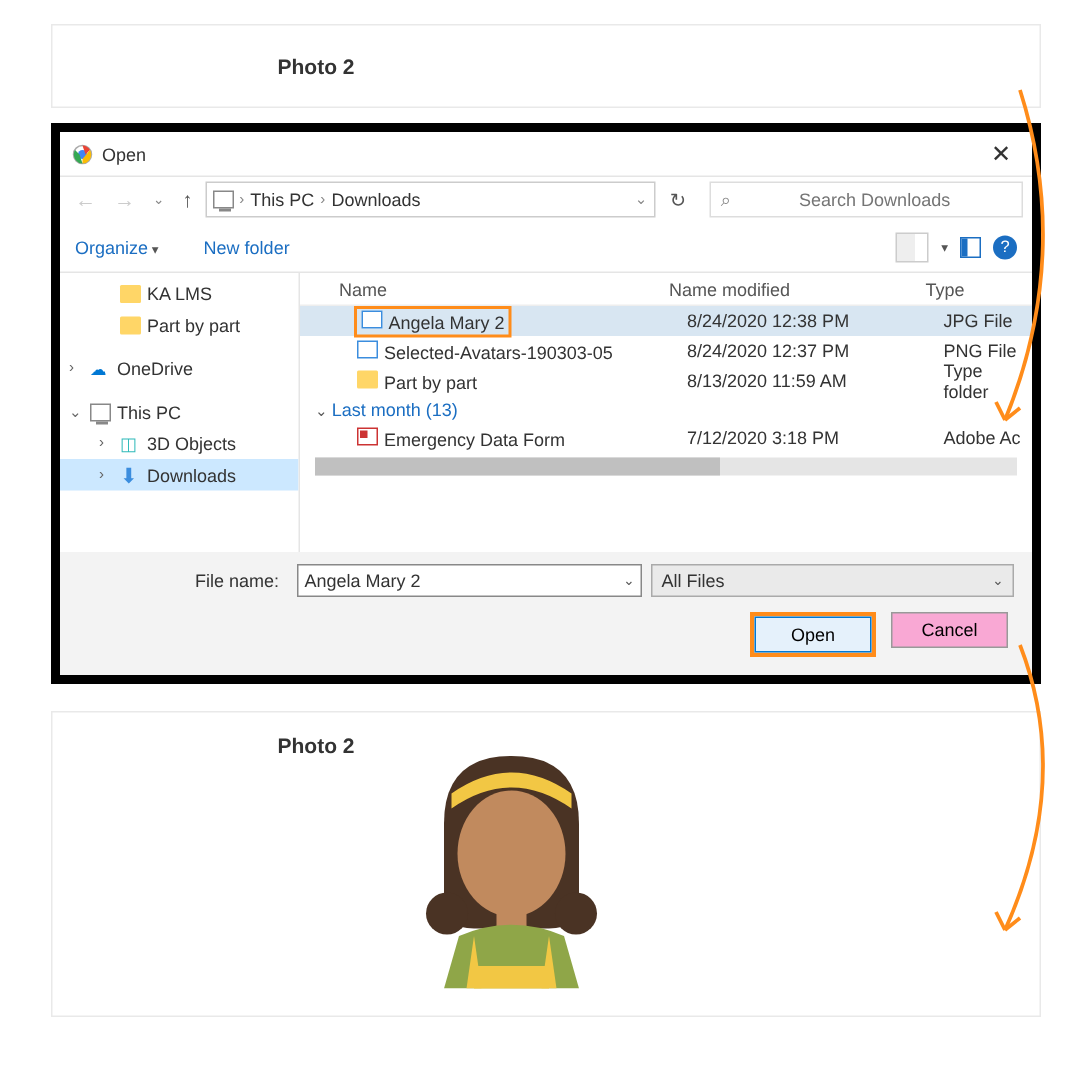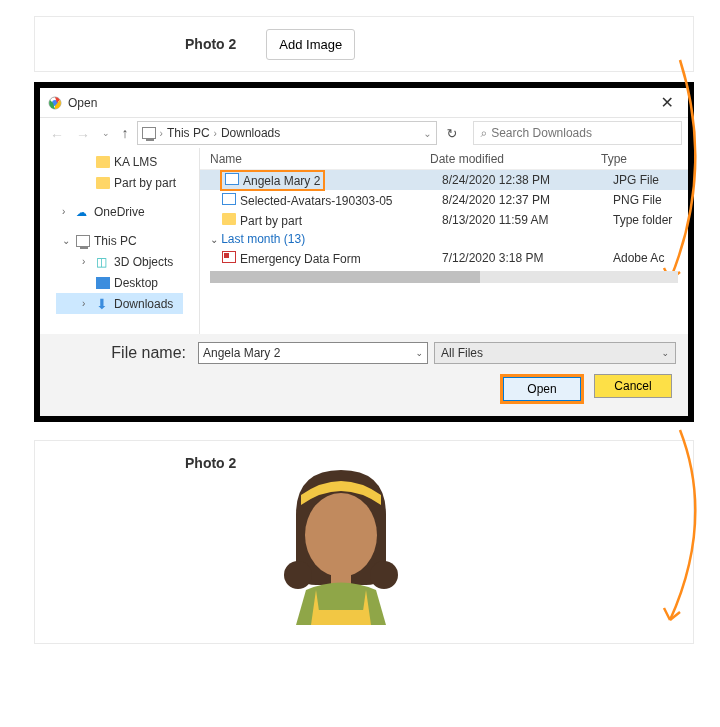--- a/index.html
+++ b/index.html
@@ -83,21 +83,21 @@
       align-items: center;
       border: 1px solid #ddd;
       height: 24px;
       flex: 1;
       margin-left: 6px;
       padding: 0 6px;
       gap: 4px;
       color: #888;
       font-size: 12px;
     }
-    .search-box input { border: none; outline: none; width: 100%; font-size: 12px; color: #ec4899; }
+    .search-box input { border: none; outline: none; width: 100%; font-size: 12px; color: #ec4899; text-align: center; }
     
     .toolbar {
       display: flex;
       align-items: center;
       height: 34px;
       padding: 0 10px;
       border-bottom: 1px solid #e5e5e5;
     }
     .tool-link { color: #1b6ec2; font-size: 12px; cursor: pointer; }
     .tool-link::after { content: ' ▾'; font-size: 9px; color: #555; }
@@ -106,21 +106,21 @@
     .tool-right { display: flex; align-items: center; gap: 8px; }
     .view-btn { width: 22px; height: 20px; border: 1px solid #ccc; background: linear-gradient(to right,#eee 60%,#fff 60%); }
     .layout-btn { width: 14px; height: 14px; border: 1px solid #1b6ec2; position: relative; }
     .layout-btn::before { content:''; position:absolute; left:0; top:0; bottom:0; width:4px; background:#1b6ec2; }
     .help-btn { width: 16px; height: 16px; border-radius: 50%; background: #1b6ec2; color:#fff; font-size:11px; line-height:16px; text-align:center; }
     
     .body-row { display: flex; height: 186px; }
     .sidebar {
       width: 160px;
       border-right: 1px solid #e5e5e5;
-      padding: 3px 16px;
+      padding: 3px 0;
       overflow: hidden;
     }
     .tree-item {
       display: flex;
       align-items: center;
       height: 21px;
       padding-left: 6px;
       font-size: 12px;
       gap: 4px;
       cursor: pointer;
@@ -136,21 +136,21 @@
     .ico-onedrive { color:#0078d4; font-size:11px; }
     .ico-pc { background:#fff; border:1px solid #888; position:relative; }
     .ico-pc::after { content:''; position:absolute; bottom:-3px; left:3px; width:8px; height:2px; background:#888; }
     .ico-3d { color:#3bb; font-size:12px; line-height:12px; }
     .ico-desktop { background:#3b8dde; }
     .ico-docs { background:#fff; border:1px solid #888; }
     .ico-download { color:#3b8dde; font-size:14px; line-height:12px; }
     
     .filelist { flex: 1; overflow: hidden; font-size: 12px; }
     .fl-header { display: flex; height: 22px; align-items: center; padding-left: 10px; color: #555; border-bottom: 1px solid #eee; }
-    .col-name { width: 220px; }
+    .col-name { width: 220px; margin-left: 16px; }
     .col-date { width: 140px; }
     .col-type { flex: 1; margin-left: 31px; }
     .fl-group { padding: 2px 0 2px 10px; color: #1b6ec2; font-size: 12px; }
     .fl-group::before { content: '⌄ '; color: #555; font-size: 10px; }
     .fl-row {
       display: flex;
       align-items: center;
       height: 20px;
       padding-left: 22px;
     }
@@ -171,21 +171,21 @@
     .footer {
       padding: 8px 12px 12px;
       background: #f3f3f3;
     }
     .fn-row {
       display: flex;
       align-items: center;
       gap: 6px;
       margin-bottom: 10px;
     }
-    .fn-label { width: 140px; text-align: right; font-size: 16px; padding-right: 6px; }
+    .fn-label { width: 140px; text-align: right; font-size: 12px; padding-right: 6px; }
     .fn-input {
       flex: 0 0 230px;
       height: 22px;
       border: 1px solid #888;
       padding: 0 4px;
       display: flex;
       align-items: center;
       justify-content: space-between;
       background: #fff;
       font-size: 12px;
@@ -199,21 +199,21 @@
       display: flex;
       align-items: center;
       justify-content: space-between;
       font-size: 12px;
     }
     .btn-row { display: flex; justify-content: flex-end; gap: 10px; padding-right: 4px; }
     .dlg-btn {
       width: 78px;
       height: 24px;
       border: 1px solid #999;
-      background: #fde047;
+      background: #f9a8d4;
       font-size: 12px;
       cursor: pointer;
     }
     .dlg-btn.primary { border: 1px solid #0078d4; background: #e5f1fb; }
     .open-wrap { border: 3px solid #ff8c1a; padding: 0; display:inline-block; }
     
     .panel-3 {
       width: 660px;
       margin: 18px 34px 10px;
       border: 1px solid #e9e9e9;
@@ -240,21 +240,20 @@
       pointer-events: none;
     }
     .arrow1 { top: 50px; }
     .arrow2 { top: 420px; height: 260px; }
   </style>
 </head>
 <body>
 
 <div class="panel-1">
   <span class="panel-1-label">Photo 2</span>
-  <button class="add-image-btn">Add Image</button>
 </div>
 
 <svg class="arrow-svg arrow1" viewBox="0 0 80 330">
   <path d="M 40 10 Q 75 120 30 230" stroke="#ff8c1a" stroke-width="2.5" fill="none"></path>
   <path d="M 30 230 L 24 218 M 30 230 L 40 222" stroke="#ff8c1a" stroke-width="2.5" fill="none"></path>
 </svg>
 
 <div class="dialog-wrap">
   <div class="titlebar">
     <span class="chrome-icon">
@@ -285,20 +284,32 @@
       <div class="spacer"></div>
       <span class="crumb-sep">⌄</span>
     </div>
     <span class="refresh">↻</span>
     <div class="search-box">
       <span>⌕</span>
       <input placeholder="Search Downloads" style="">
     </div>
   </div>
 
+  <div class="toolbar">
+    <span class="tool-link">Organize</span>
+    <div class="tool-gap"></div>
+    <span class="tool-link plain">New folder</span>
+    <div class="spacer"></div>
+    <div class="tool-right">
+      <span class="view-btn"></span>
+      <span style="font-size:9px;color:#555;">▾</span>
+      <span class="layout-btn"></span>
+      <span class="help-btn">?</span>
+    </div>
+  </div>
 
   <div class="body-row">
     <div class="sidebar">
       <div class="tree-item indent1">
           <span class="tree-chev none"></span>
           <span class="ico ico-folder"></span>
           <span>KA LMS</span>
         </div>
       <div class="tree-item indent1">
           <span class="tree-chev none"></span>
@@ -315,37 +326,32 @@
       <div class="tree-item">
           <span class="tree-chev open"></span>
           <span class="ico ico-pc"></span>
           <span>This PC</span>
         </div>
       <div class="tree-item indent1">
           <span class="tree-chev closed"></span>
           <span class="ico ico-3d">◫</span>
           <span>3D Objects</span>
         </div>
-      <div class="tree-item indent1">
-          <span class="tree-chev none"></span>
-          <span class="ico ico-desktop"></span>
-          <span>Desktop</span>
-        </div>
       <div class="tree-item indent1 selected">
           <span class="tree-chev closed"></span>
           <span class="ico ico-download">⬇</span>
           <span>Downloads</span>
         </div>
 
     </div>
 
     <div class="filelist">
       <div class="fl-header">
         <span class="col-name">Name</span>
-        <span class="col-date">Date modified</span>
+        <span class="col-date">Name modified</span>
         <span class="col-type">Type</span>
       </div>
       <div class="fl-row selected">
         <span class="col-name"><span class="orange-box" style="display:inline-block;padding:1px 3px;"><span class="fl-icon fl-img"></span><span>Angela Mary 2</span></span></span>
         <span class="col-date">8/24/2020 12:38 PM</span>
         <span class="col-type">JPG File</span>
       </div>
       <div class="fl-row">
         <span class="col-name"><span class="fl-icon fl-img"></span><span>Selected-Avatars-190303-05</span></span>
         <span class="col-date">8/24/2020 12:37 PM</span>

